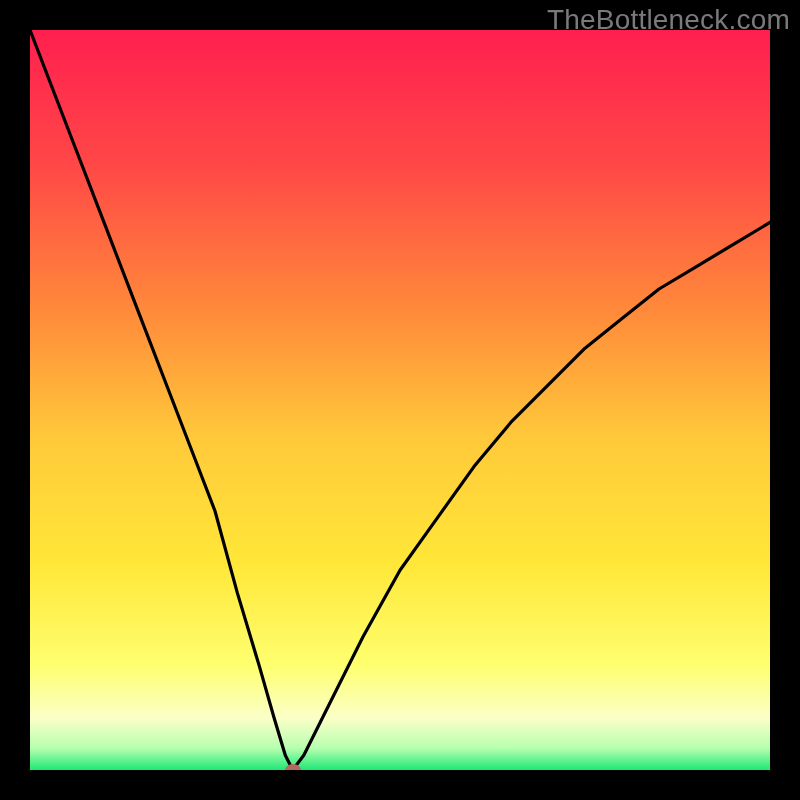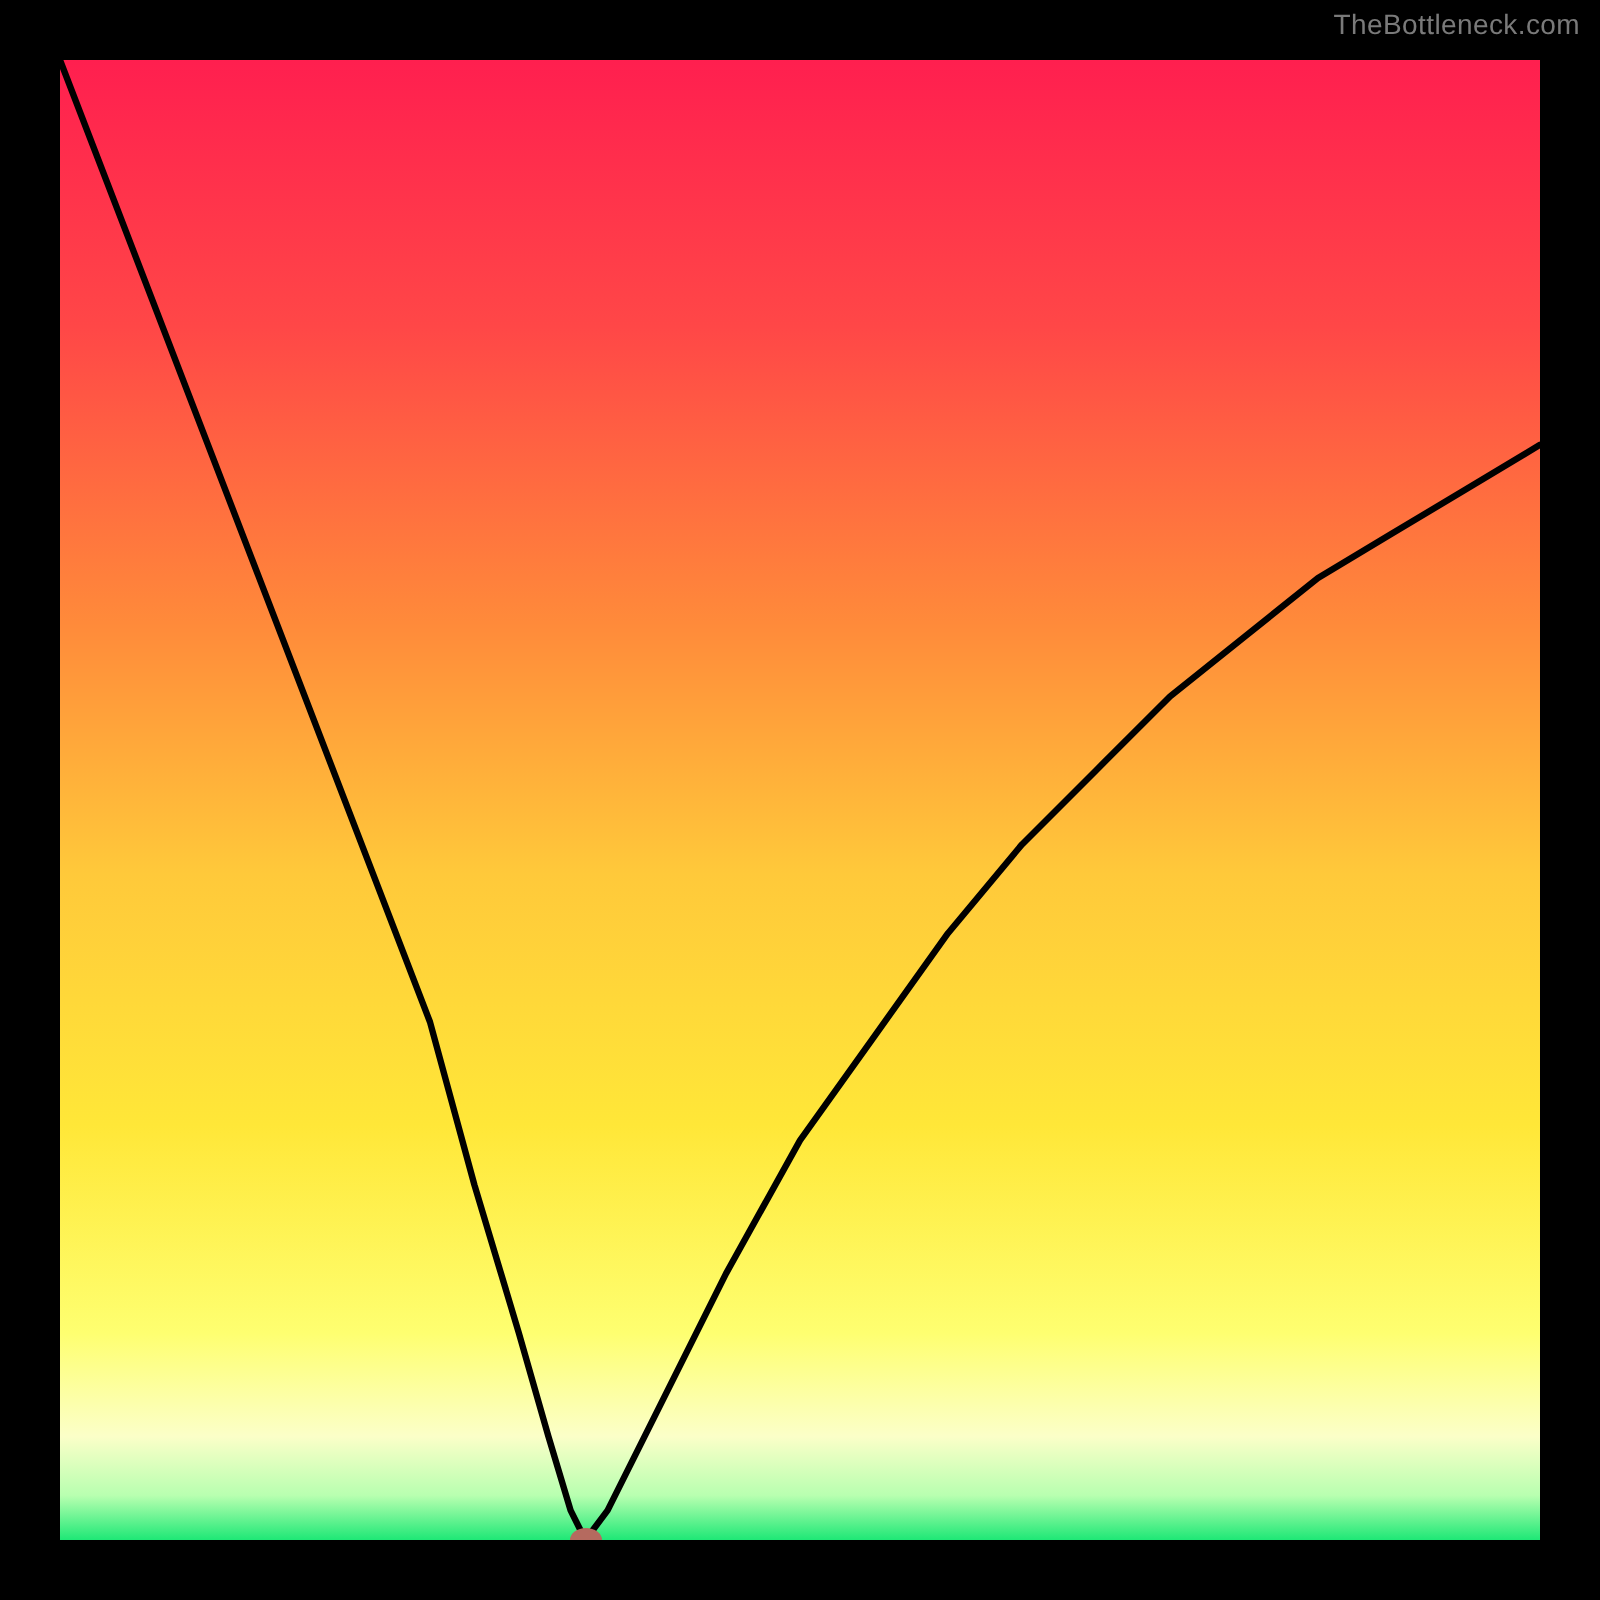--- a/index.html
+++ b/index.html
@@ -38,21 +38,21 @@
     top: 0;
     left: 0;
     width: 100%;
     height: 100%;
   }
   .watermark {
     position: absolute;
     top: 4px;
     right: 10px;
     color: #7a7a7a;
-    font-size: 14px;
+    font-size: 28px;
     font-weight: 500;
     letter-spacing: 0.2px;
     z-index: 10;
   }
   .marker {
     position: absolute;
     width: 16px;
     height: 12px;
     border-radius: 50%;
     background: #b56a5f;

